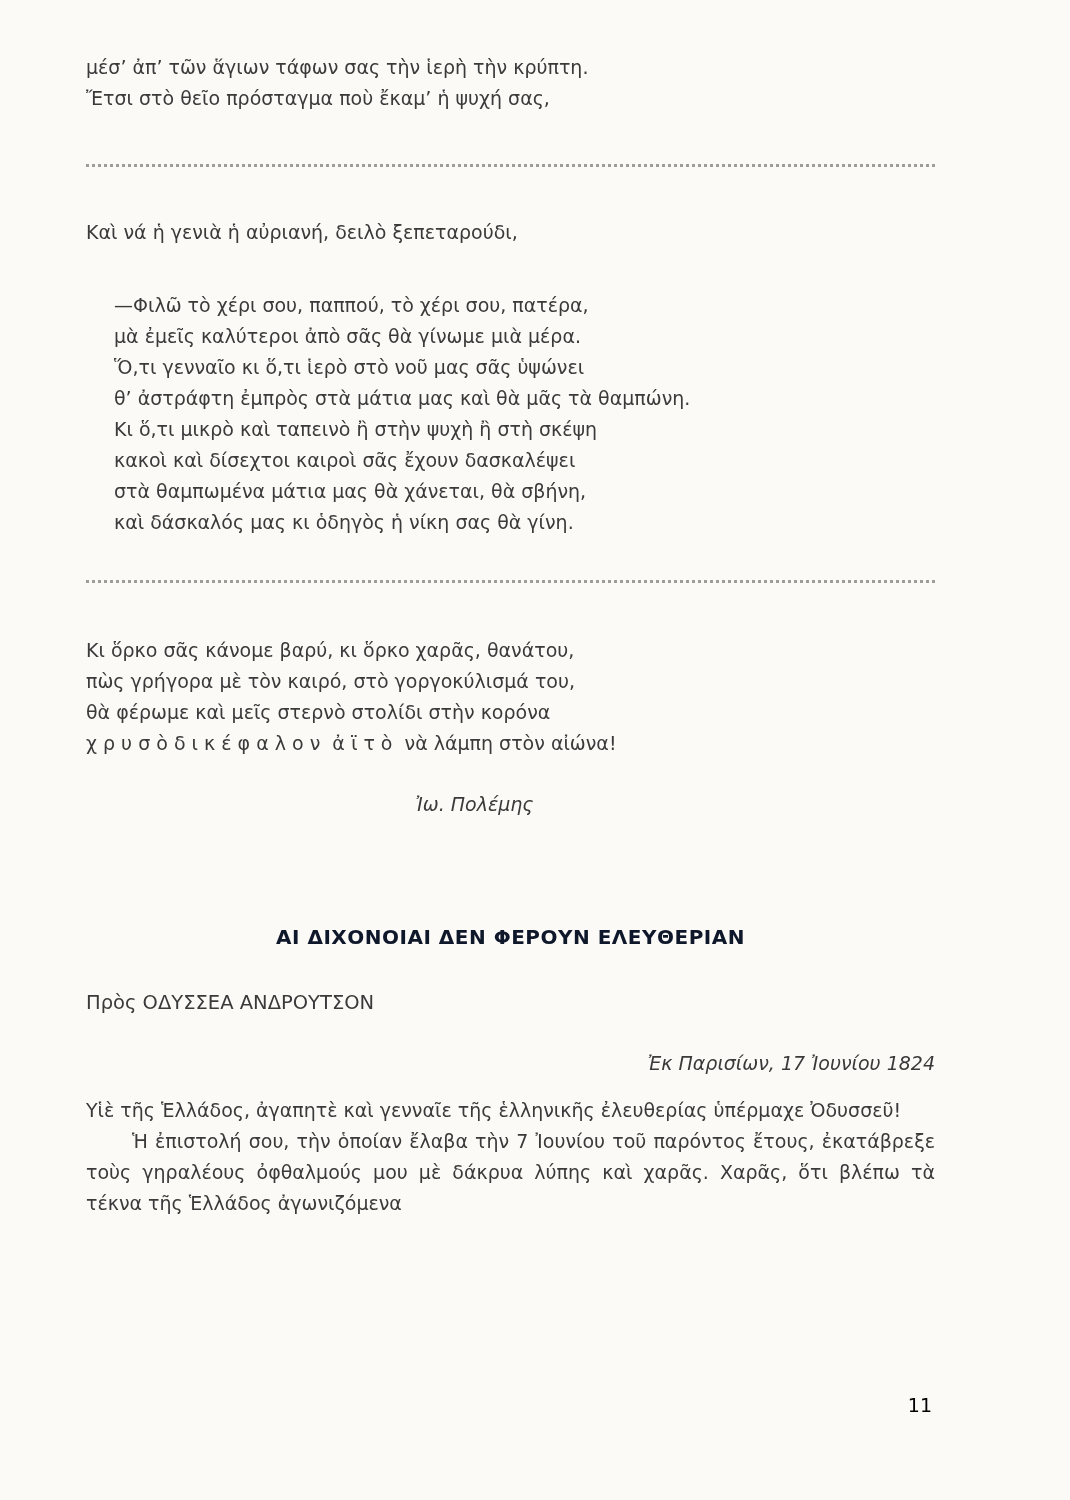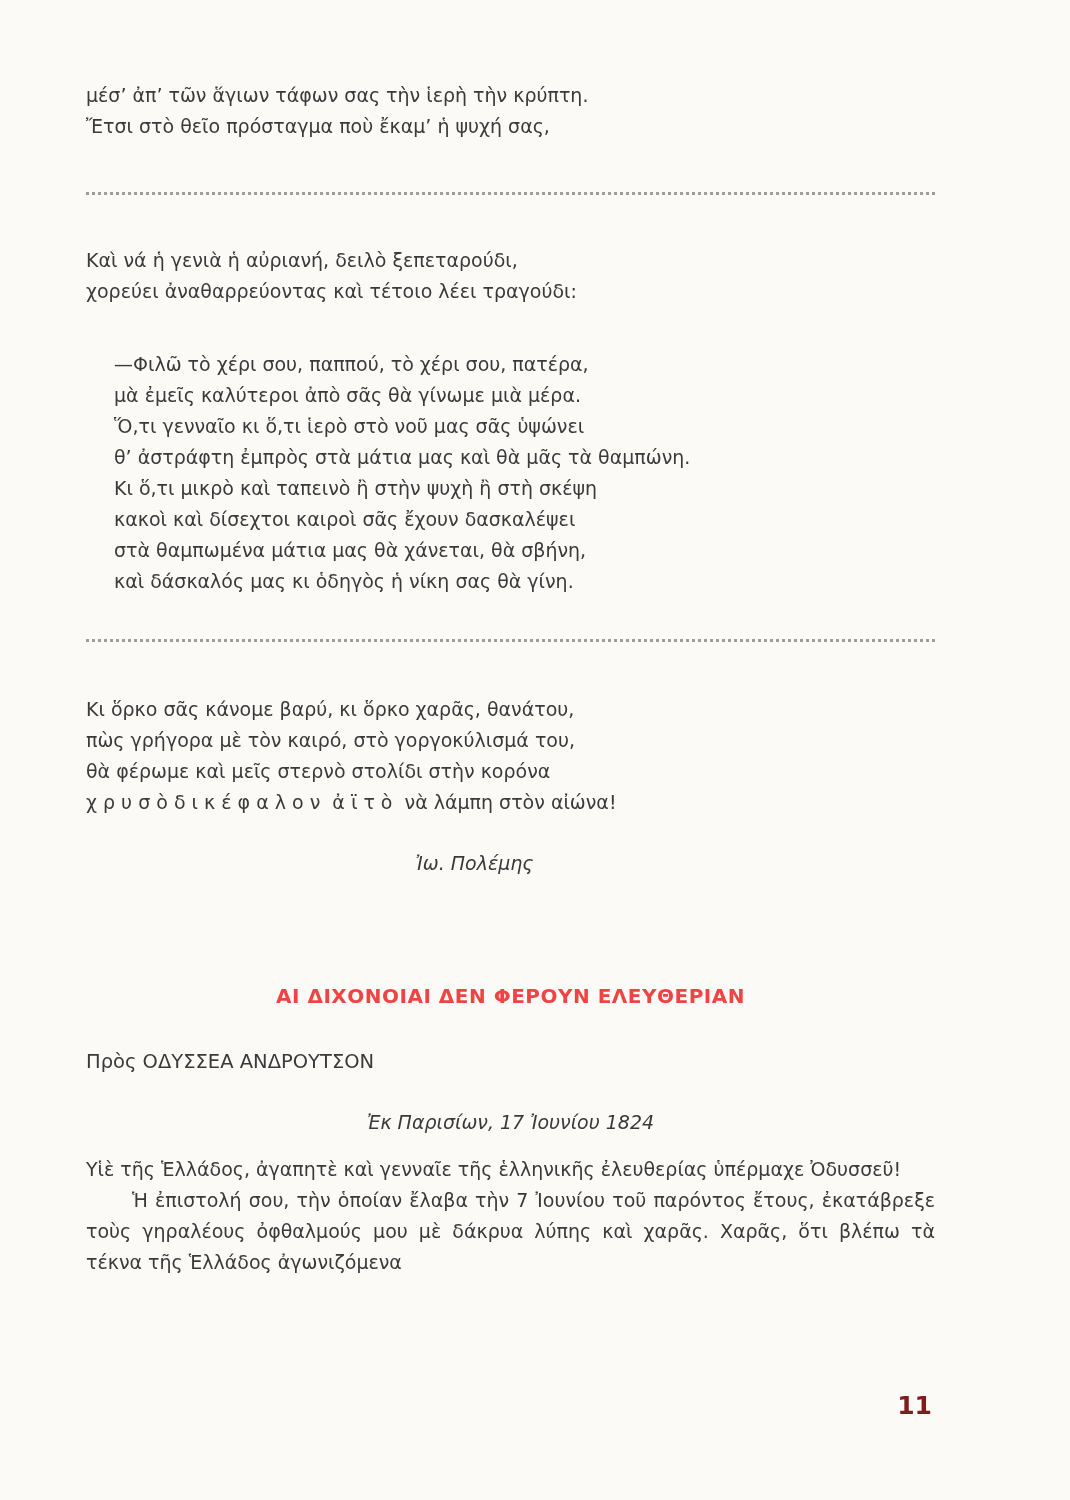--- a/index.html
+++ b/index.html
@@ -6,21 +6,21 @@
     margin: 0;
     padding: 0;
     background: #ffffff;
   }
   .page {
     position: relative;
     width: 1070px;
     height: 1500px;
     background: #fbfaf7;
     box-sizing: border-box;
-    padding: 80px 135px 0 86px;
+    padding: 52px 135px 0 86px;
     font-family: "DejaVu Sans", sans-serif;
     color: #3a3a3a;
     font-size: 19px;
     line-height: 31px;
     overflow: hidden;
   }
   .stanza .line {
     white-space: pre-wrap;
   }
   .divider {
@@ -38,67 +38,65 @@
     padding-right: 72px;
     font-style: italic;
     font-size: 19px;
   }
   .section-heading {
     margin-top: 102px;
     text-align: center;
     font-weight: bold;
     font-size: 20px;
     letter-spacing: 0.5px;
-    color: #ef4444;
+    color: #0f172a;
   }
   .addressee {
     margin-top: 34px;
     text-align: left;
     font-size: 19.5px;
   }
   .dateline {
     margin-top: 30px;
-    text-align: center;
+    text-align: right;
     font-style: italic;
     font-size: 19px;
   }
   .letter-paragraph {
     margin: 0;
     text-align: justify;
   }
   .letter-paragraph.first {
     margin-top: 16px;
   }
   .letter-paragraph.indented {
     text-indent: 46px;
   }
   .page-number {
     position: absolute;
     top: 1390px;
     right: 138px;
-    font-size: 25px;
-    color: #7f1d1d;
-    font-weight: bold;
+    font-size: 19px;
+    color: #000000;
   }
 </style>
 </head>
 <body>
 
 <div class="page">
 
   <div class="stanza stanza-1">
     <div class="line">μέσ’ ἀπ’ τῶν ἅγιων τάφων σας τὴν ἱερὴ τὴν κρύπτη.</div>
     <div class="line">Ἔτσι στὸ θεῖο πρόσταγμα ποὺ ἔκαμ’ ἡ ψυχή σας,</div>
   </div>
 
   <div class="divider divider-1"></div>
 
   <div class="stanza stanza-2">
     <div class="line">Καὶ νά ἡ γενιὰ ἡ αὐριανή, δειλὸ ξεπεταρούδι,</div>
-    <div class="line">χορεύει ἀναθαρρεύοντας καὶ τέτοιο λέει τραγούδι:</div>
   </div>
 
   <div class="stanza stanza-3">
     <div class="line">—Φιλῶ τὸ χέρι σου, παππού, τὸ χέρι σου, πατέρα,</div>
     <div class="line">μὰ ἐμεῖς καλύτεροι ἀπὸ σᾶς θὰ γίνωμε μιὰ μέρα.</div>
     <div class="line">Ὅ,τι γενναῖο κι ὅ,τι ἱερὸ στὸ νοῦ μας σᾶς ὑψώνει</div>
     <div class="line">θ’ ἀστράφτη ἐμπρὸς στὰ μάτια μας καὶ θὰ μᾶς τὰ θαμπώνη.</div>
     <div class="line">Κι ὅ,τι μικρὸ καὶ ταπεινὸ ἢ στὴν ψυχὴ ἢ στὴ σκέψη</div>
     <div class="line">κακοὶ καὶ δίσεχτοι καιροὶ σᾶς ἔχουν δασκαλέψει</div>
     <div class="line">στὰ θαμπωμένα μάτια μας θὰ χάνεται, θὰ σβήνη,</div>

